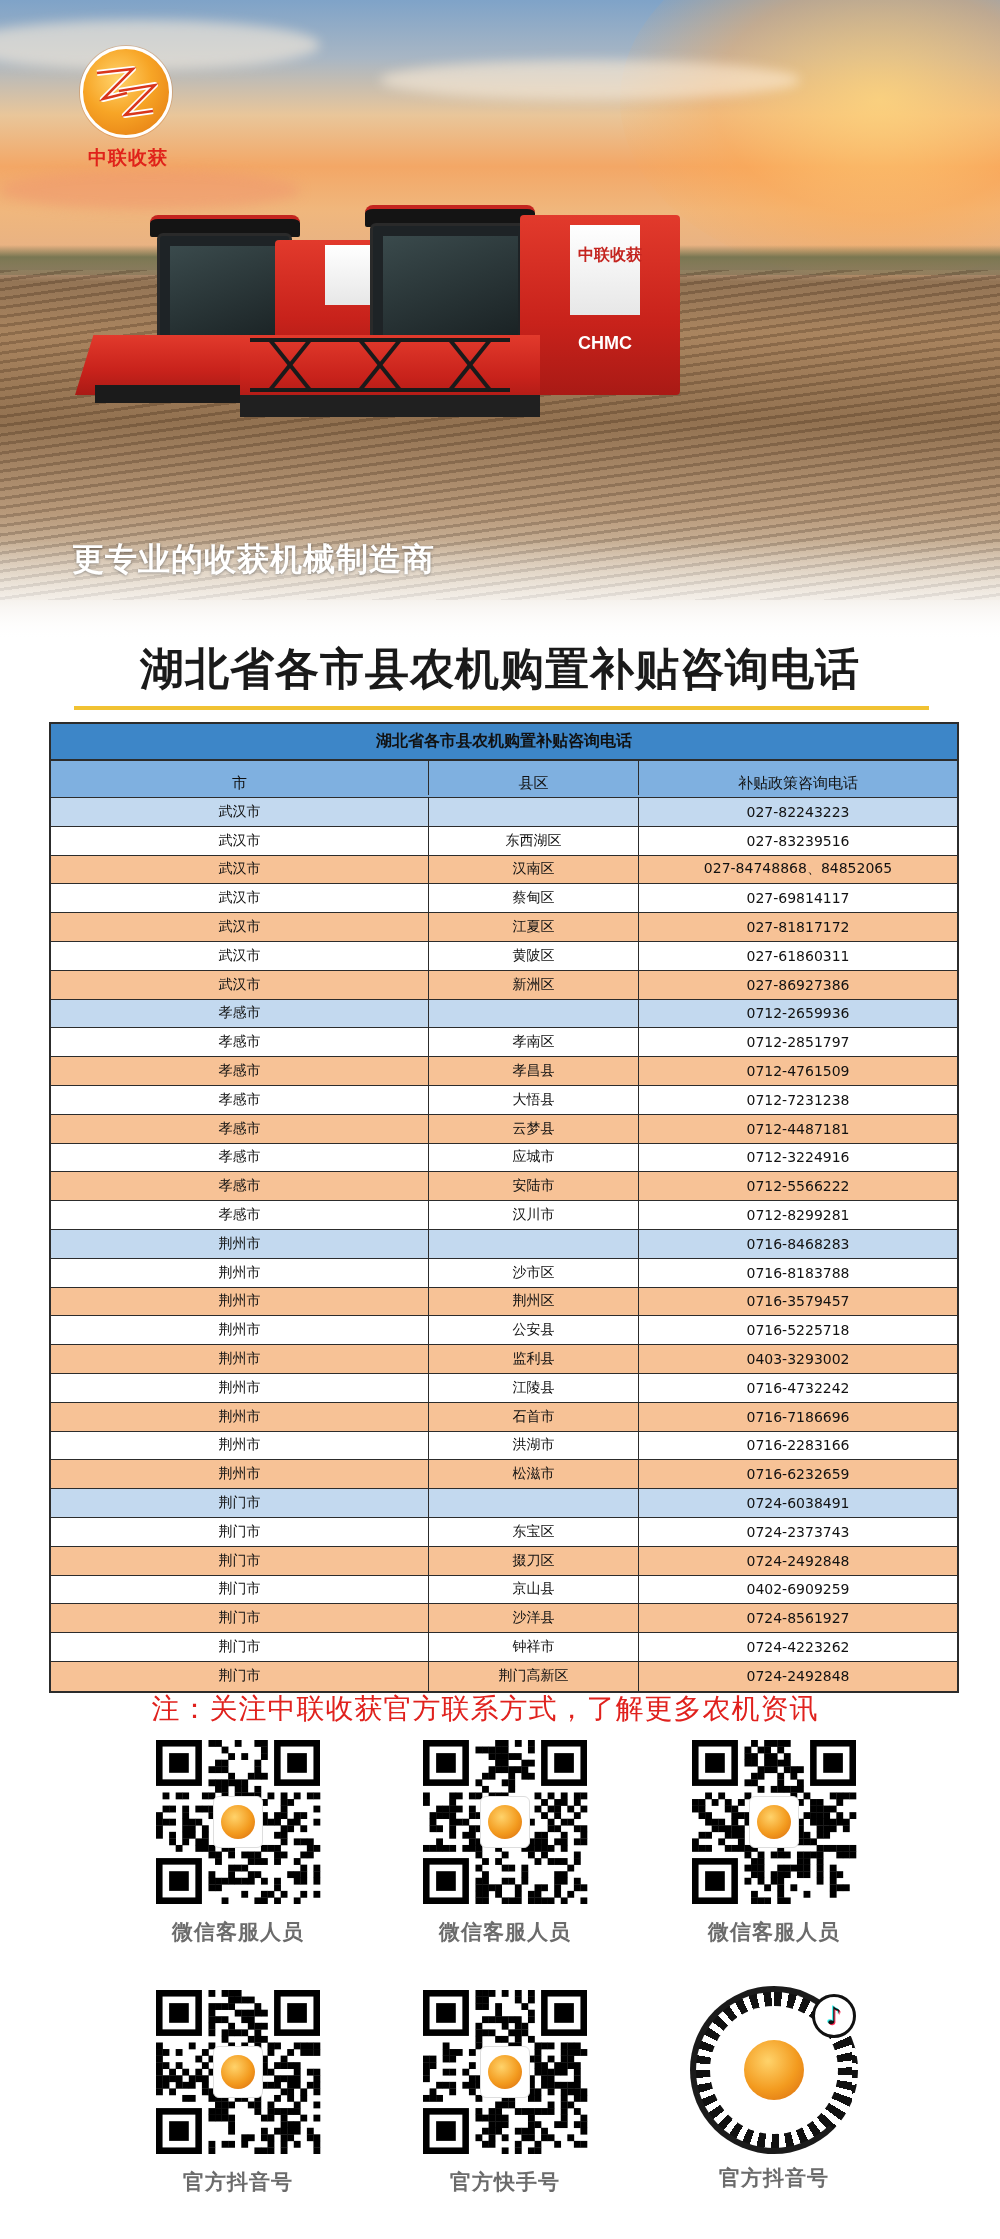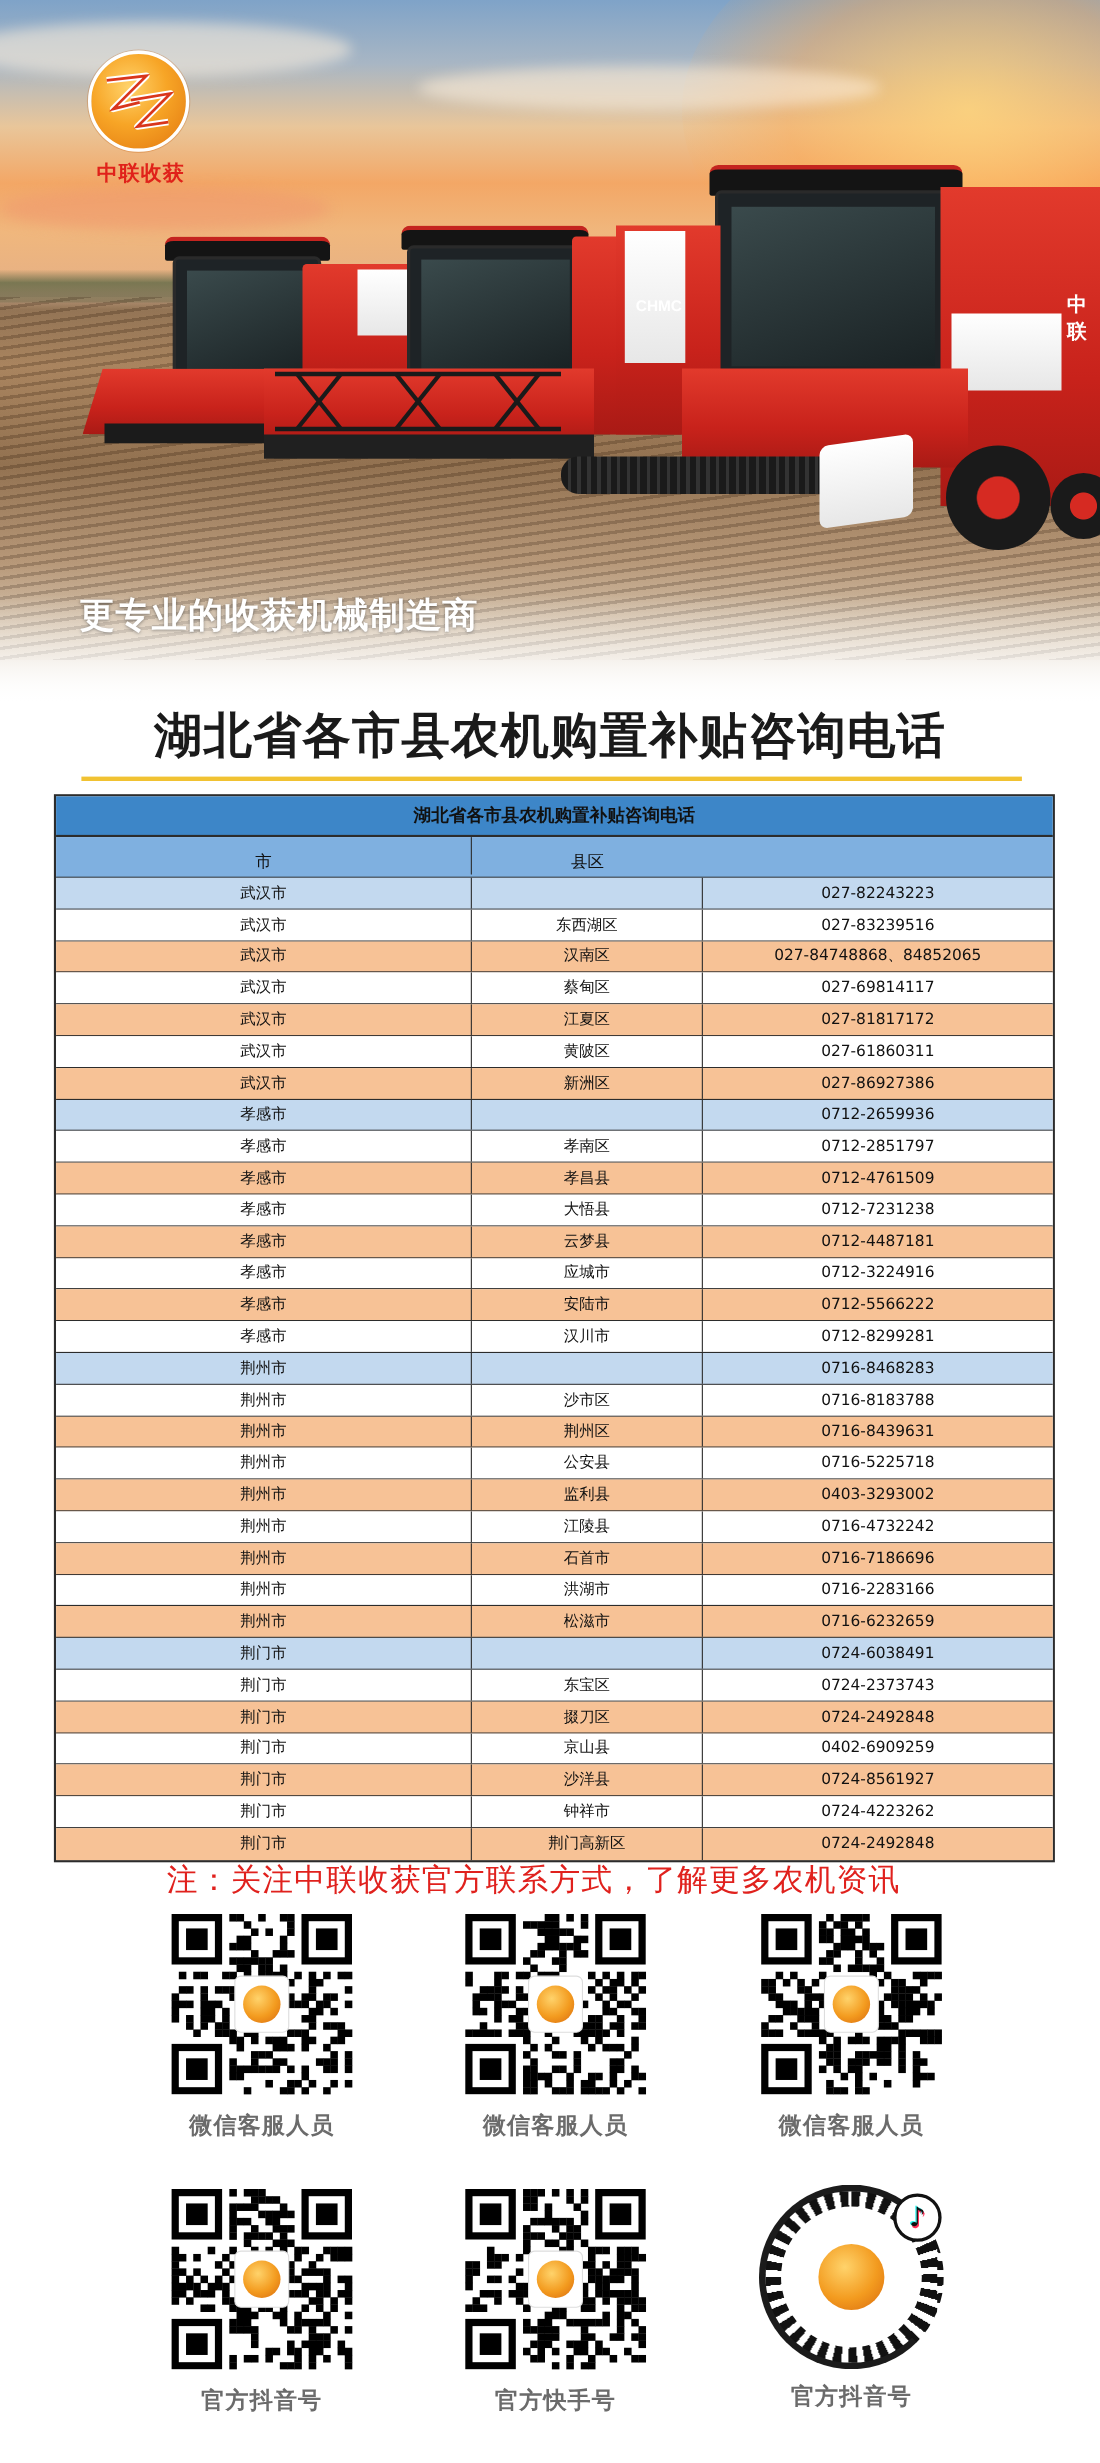--- a/index.html
+++ b/index.html
@@ -126,51 +126,35 @@
         <line x1="20" y1="10" x2="60" y2="60"></line>
           <line x1="60" y1="10" x2="20" y2="60"></line>
         <line x1="110" y1="10" x2="150" y2="60"></line>
           <line x1="150" y1="10" x2="110" y2="60"></line>
         <line x1="200" y1="10" x2="240" y2="60"></line>
           <line x1="240" y1="10" x2="200" y2="60"></line>
       </g>
     </svg>
   </div>
 
-  <div class="machine" style="left:500px;top:145px;width:500px;height:380px;">
-    <div class="roof" style="left:145px;top:5px;width:230px;height:28px;"></div>
-    <div class="cab" style="left:150px;top:28px;width:215px;height:170px;">
-      <div class="cab-glass" style="left:12px;top:12px;width:185px;height:145px;"></div>
-    </div>
-    <div class="body-red" style="left:60px;top:60px;width:95px;height:190px;"></div>
-    <div class="white-panel" style="left:68px;top:65px;width:55px;height:120px;"></div>
-    <div class="machine-label" style="left:78px;top:125px;font-size:14px;">CHMC</div>
-    <div class="body-red" style="left:355px;top:25px;width:150px;height:290px;"></div>
-    <div class="white-panel" style="left:365px;top:140px;width:100px;height:70px;"></div>
-    <div class="machine-label" style="left:470px;top:120px;font-size:18px;">中联</div>
-    <div class="body-red" style="left:120px;top:190px;width:260px;height:90px;"></div>
-    <div class="header-bar" style="left:10px;top:270px;width:280px;height:34px;border-radius:16px;background:repeating-linear-gradient(90deg,#1a1a1a 0 6px,#333 6px 9px);"></div>
-    <div class="white-panel" style="left:245px;top:255px;width:85px;height:75px;border-radius:8px;transform:skewY(-8deg);"></div>
-    <div class="wheel" style="left:360px;top:260px;width:95px;height:95px;"></div>
-    <div class="wheel" style="left:455px;top:285px;width:60px;height:60px;"></div>
-  </div>
 
   <div class="slogan" style="top:538px;">更专业的收获机械制造商</div>
 
   <div class="hero-fade"></div>
 </div>
 
 <div class="main-title">湖北省各市县农机购置补贴咨询电话</div>
 <div class="title-rule"></div>
 
 <div class="table">
   <div class="table-title">湖北省各市县农机购置补贴咨询电话</div>
   <div class="trow head">
     <div class="cell c1">市</div>
     <div class="cell c2">县区</div>
+    <div class="cell c3">补贴政策咨询电话</div>
   </div>
   <div id="table-body">
       <div class="trow city">
         <div class="cell c1">武汉市</div>
         <div class="cell c2"></div>
         <div class="cell c3">027-82243223</div>
       </div>
       <div class="trow white">
         <div class="cell c1">武汉市</div>
         <div class="cell c2">东西湖区</div>
@@ -247,21 +231,21 @@
         <div class="cell c3">0716-8468283</div>
       </div>
       <div class="trow white">
         <div class="cell c1">荆州市</div>
         <div class="cell c2">沙市区</div>
         <div class="cell c3">0716-8183788</div>
       </div>
       <div class="trow orange">
         <div class="cell c1">荆州市</div>
         <div class="cell c2">荆州区</div>
-        <div class="cell c3">0716-8439631</div>
+        <div class="cell c3">0716-3579457</div>
       </div>
       <div class="trow white">
         <div class="cell c1">荆州市</div>
         <div class="cell c2">公安县</div>
         <div class="cell c3">0716-5225718</div>
       </div>
       <div class="trow orange">
         <div class="cell c1">荆州市</div>
         <div class="cell c2">监利县</div>
         <div class="cell c3">0403-3293002</div>

